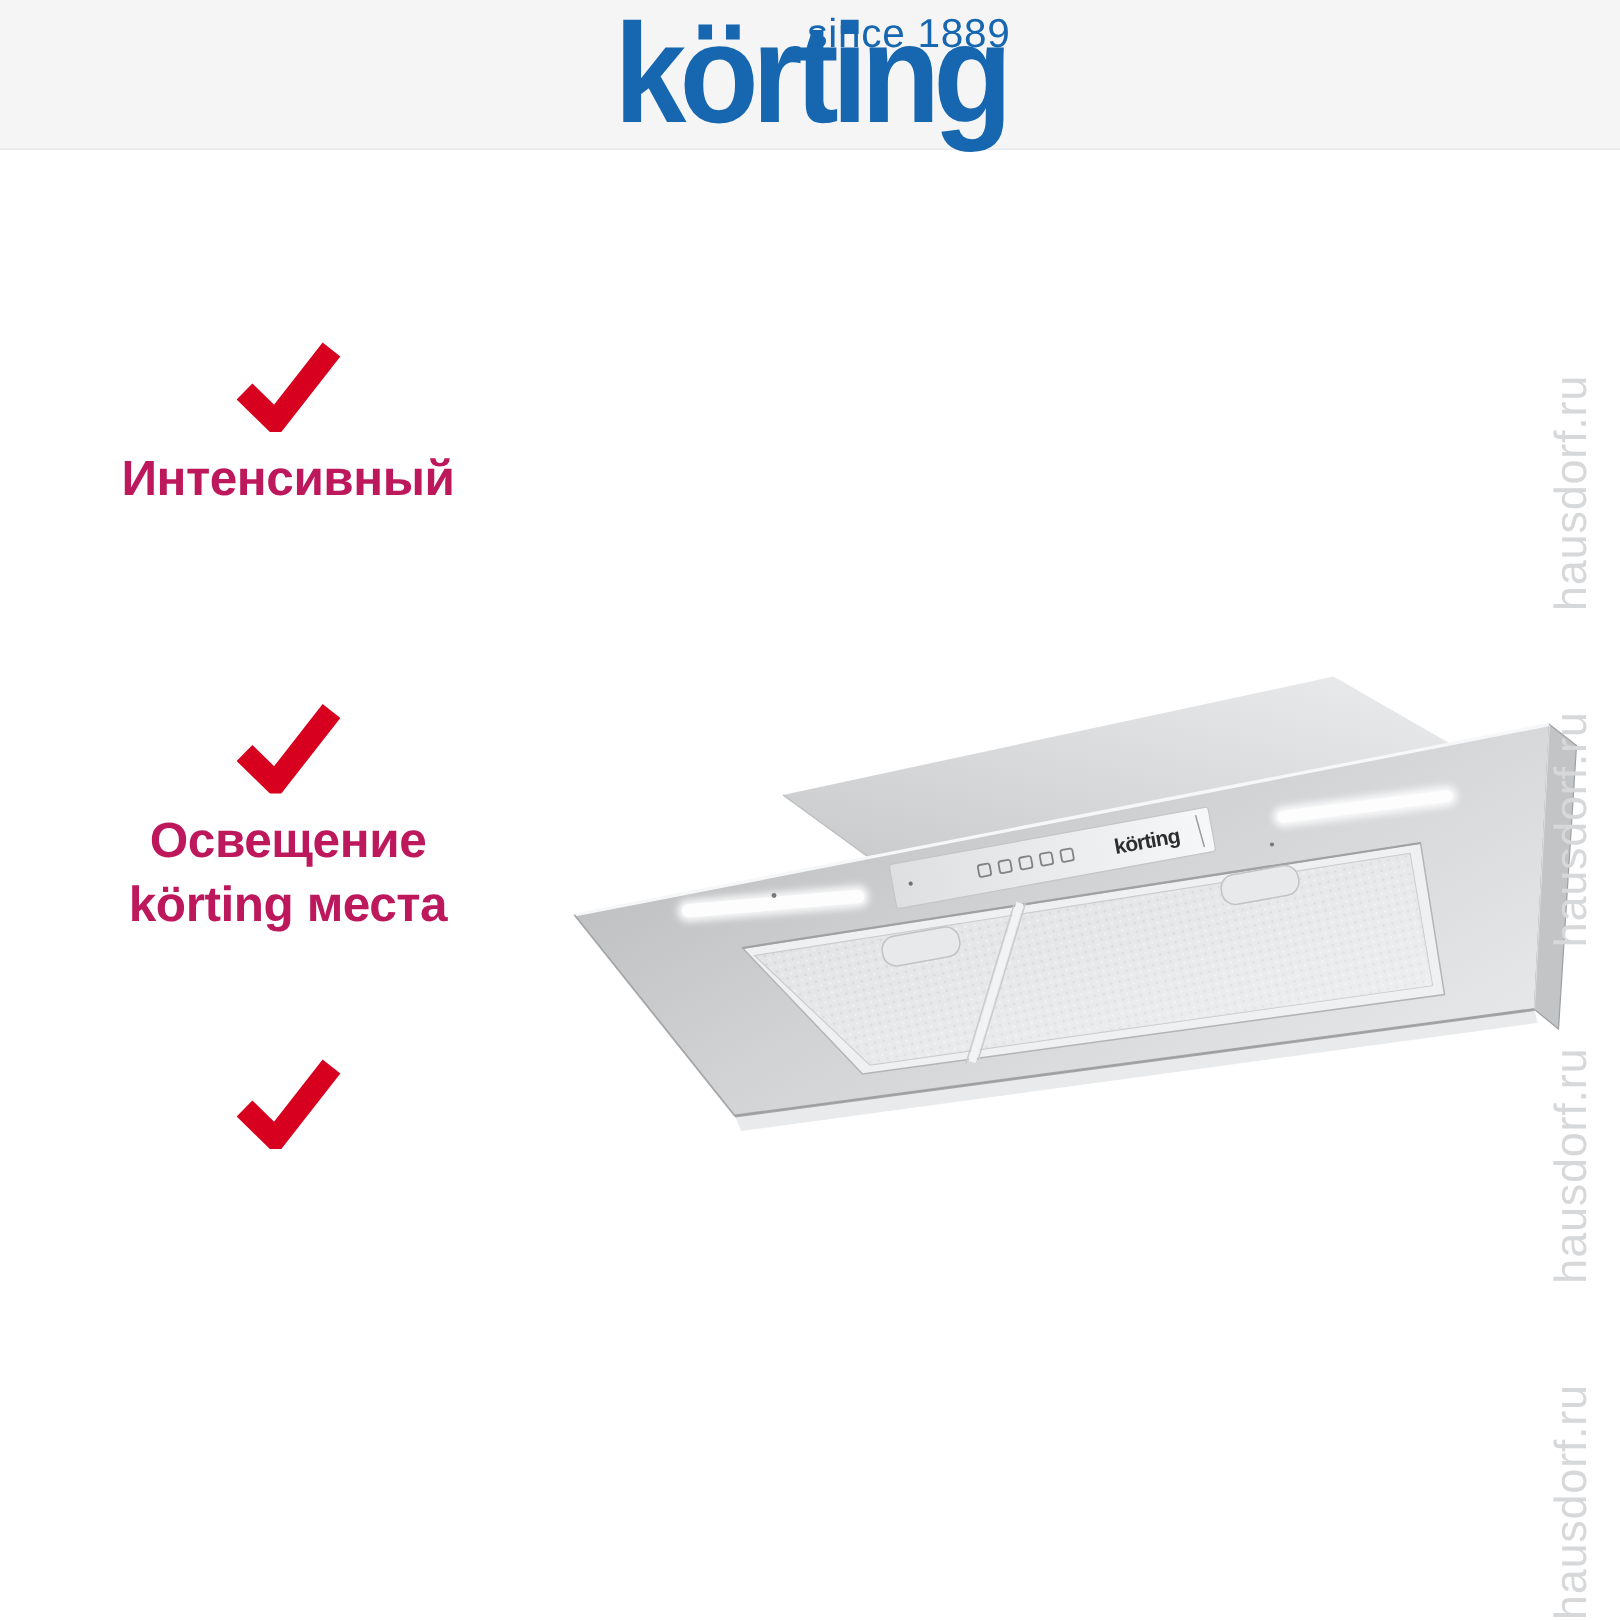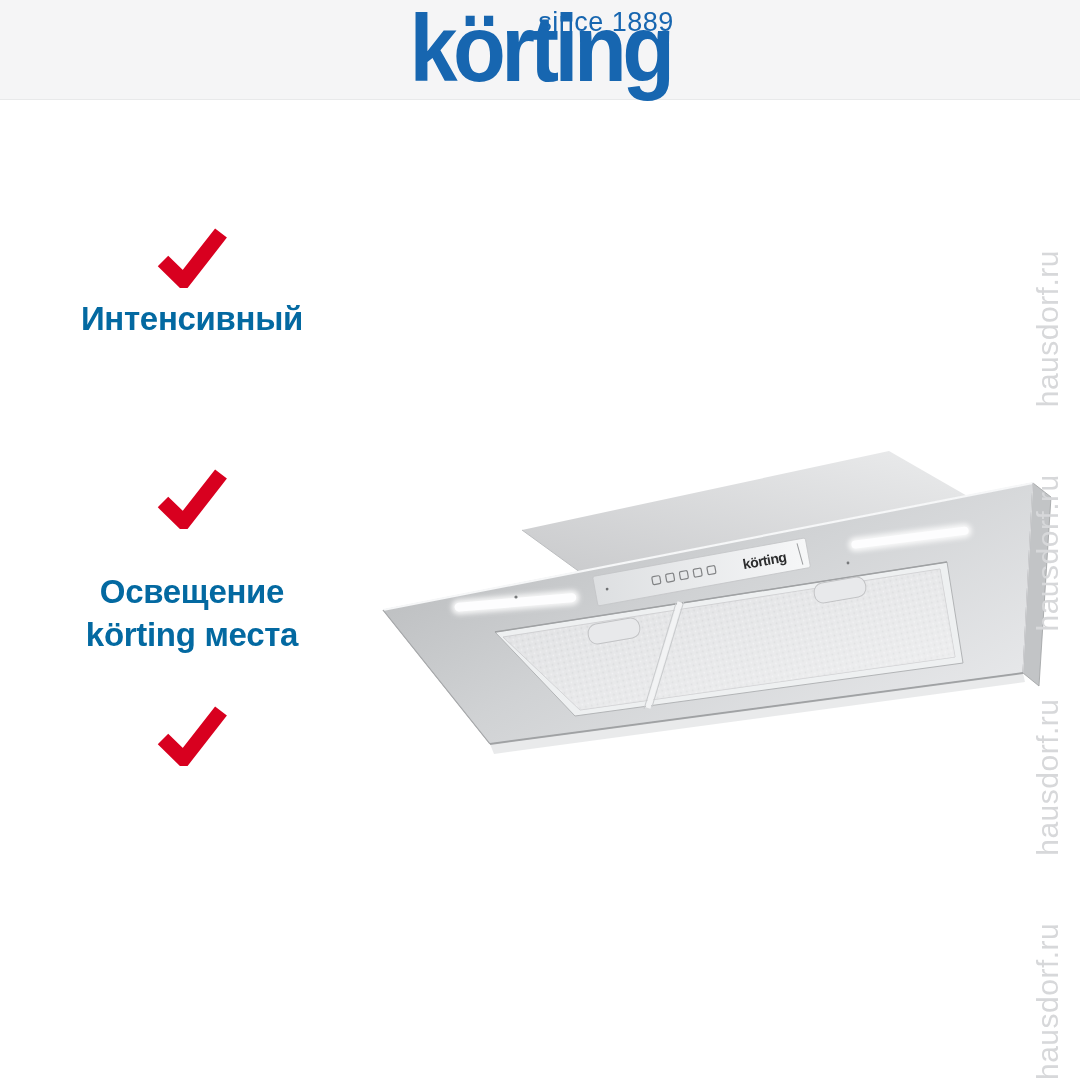--- a/index.html
+++ b/index.html
@@ -27,25 +27,25 @@
   .tagline {
     position:absolute; top:7px; right:8px;
     font-size:27px; font-weight:400; letter-spacing:0.5px;
     color:var(--brand-blue,#1766b0);
   }
   
   .feature {
     position:absolute; left:50px; width:284px;
     display:flex; flex-direction:column; align-items:center; text-align:center;
   }
-  .f1 { top:226px; } .f2 { top:467px;gap:32px; } .f3 { top:704px; }
+  .f1 { top:226px; } .f2 { top:467px; } .f3 { top:704px; }
   .check { width:72px; height:62px; }
   .feature-text {
     margin-top:9px; font-size:33px; line-height:43px; font-weight:700;
-    color:#0369a1; letter-spacing:-0.3px;
+    color:#be185d; letter-spacing:-0.3px;
   }
   
   .product-svg { position:absolute; left:370px; top:420px; width:690px; height:350px; }
   
   .watermark {
     position:absolute; left:633px; top:645px; width:830px; height:40px;
     transform:rotate(-90deg);
     display:flex; justify-content:space-between; align-items:center;
     font-size:30px; letter-spacing:0.5px;
     color:var(--watermark-gray,#d7d8da);

